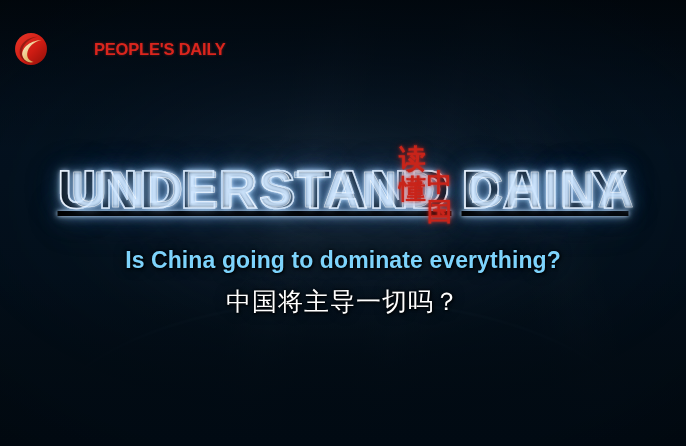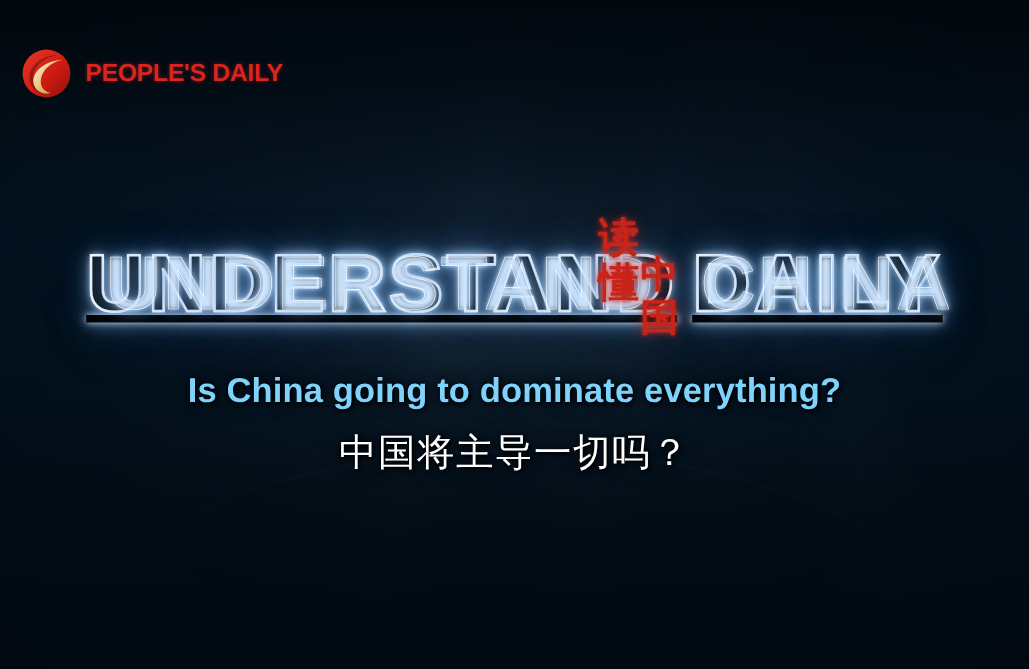--- a/index.html
+++ b/index.html
@@ -91,20 +91,21 @@
   .logo-mark {
     width: 38px;
     height: 38px;
     flex: 0 0 38px;
     display: block;
   }
   .logo-text {
     display: flex;
     flex-direction: column;
     line-height: 1.02;
+    margin-left: 37px;
   }
   .logo-line {
     color: #d9251d;
     font-family: "Liberation Sans", sans-serif;
     font-weight: bold;
     font-size: 16.5px;
     letter-spacing: -0.2px;
     white-space: nowrap;
     text-shadow: 0 0 3px rgba(217,37,29,0.5);
   }

